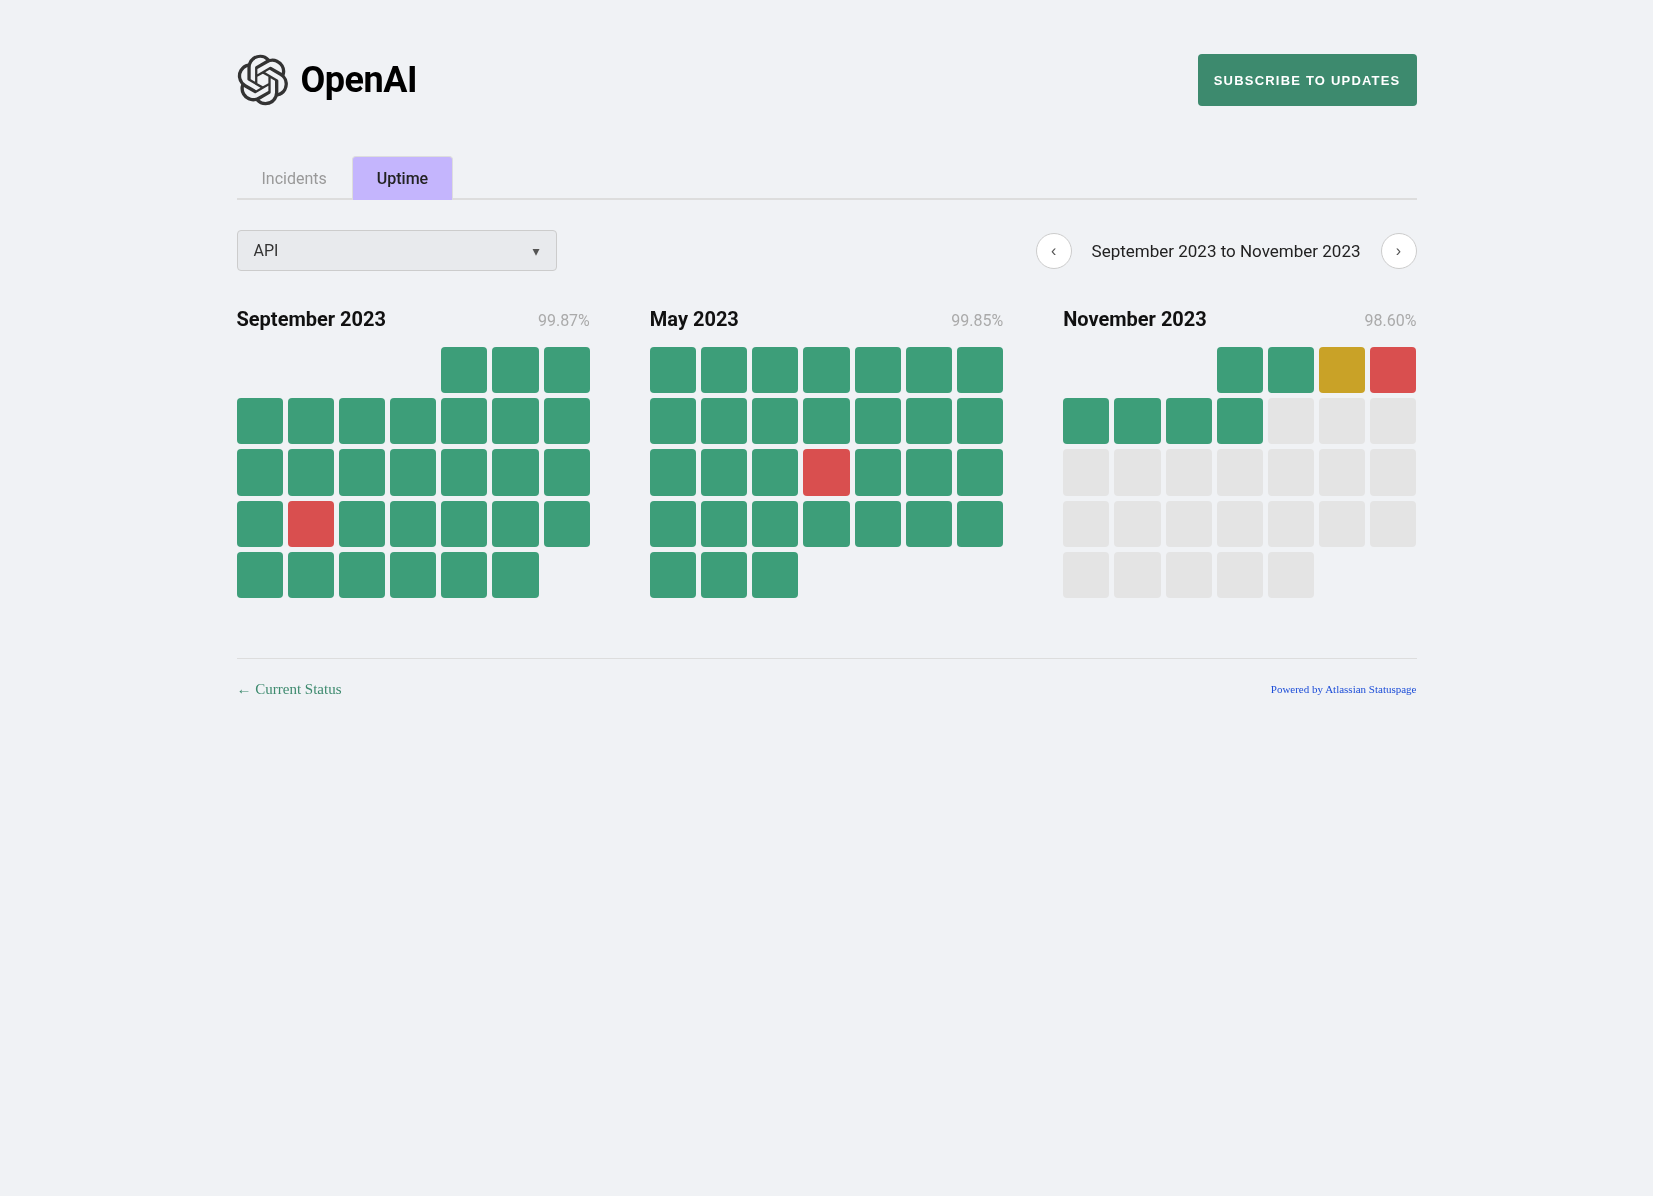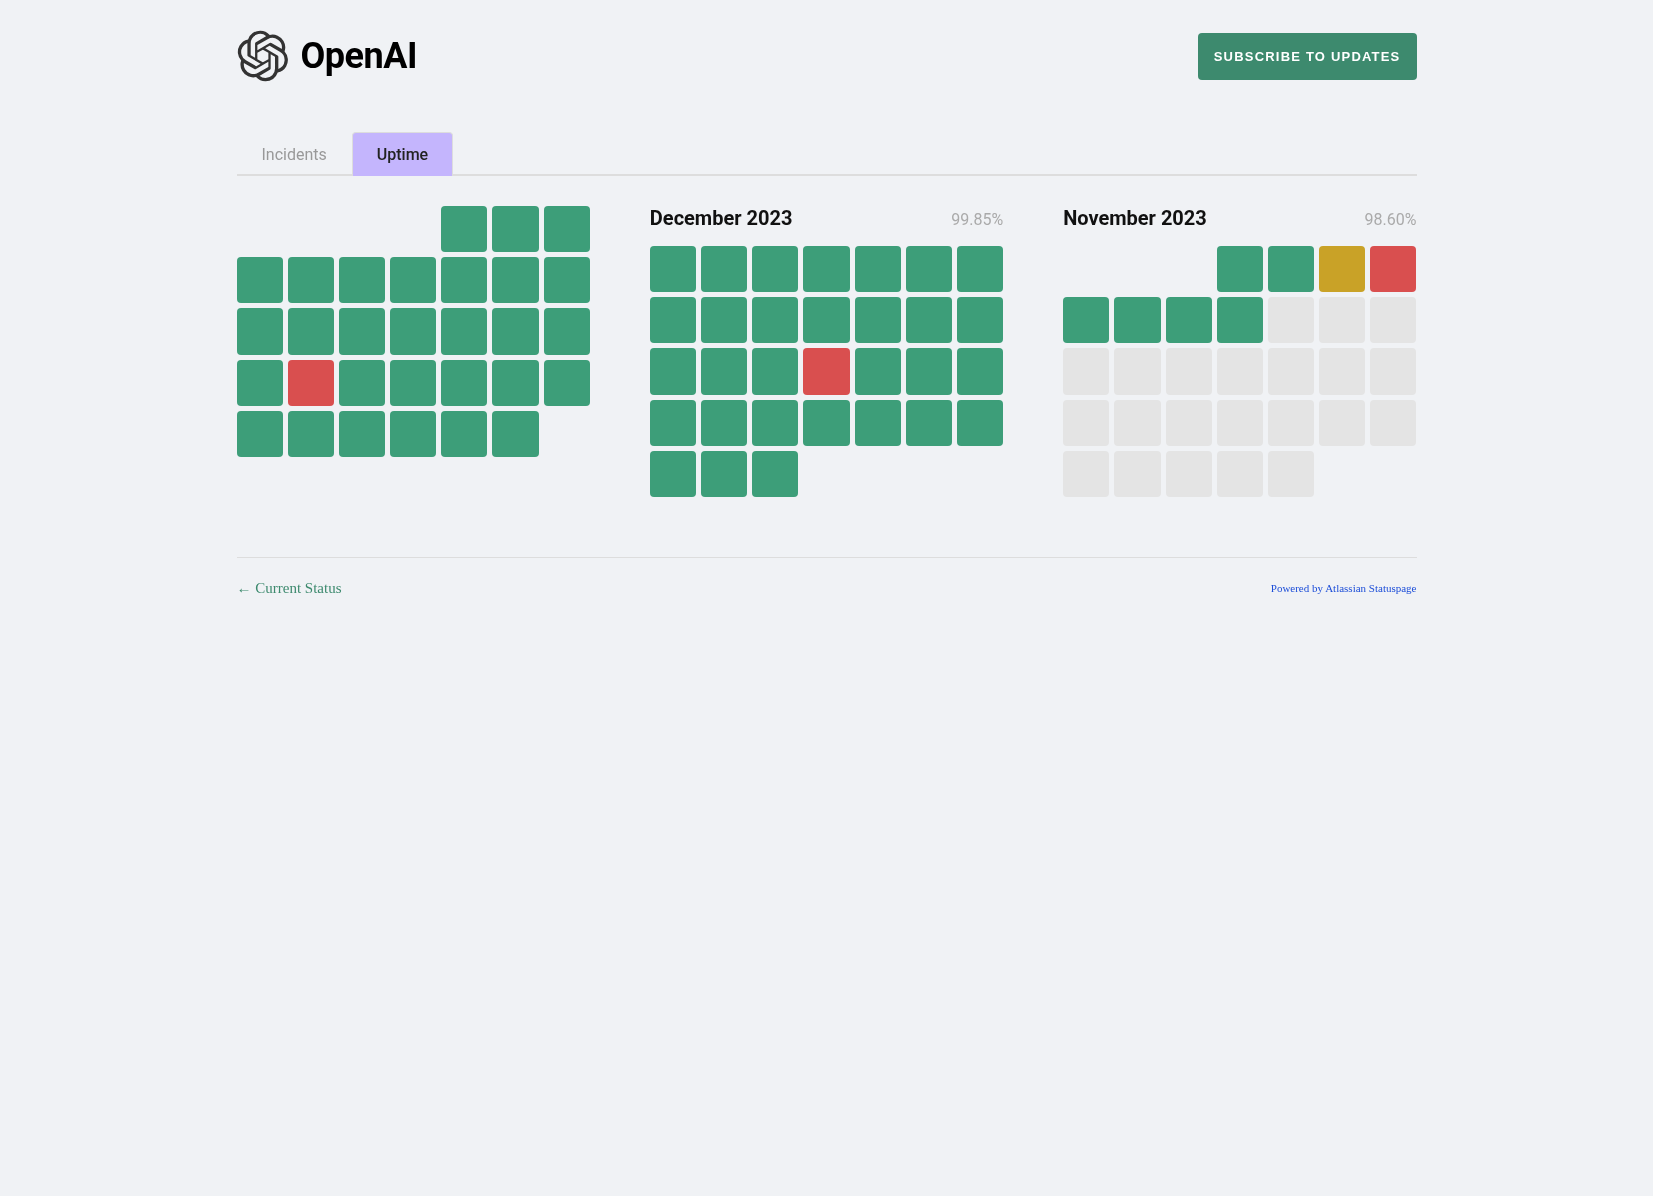--- a/index.html
+++ b/index.html
@@ -10,23 +10,23 @@
       min-height: 100vh;
     }
     .page-wrapper {
       max-width: 1300px;
       margin: 0 auto;
       padding: 0 60px;
     }
     
     header {
       display: flex;
-      align-items: center;
       justify-content: space-between;
       padding: 30px 0 20px;
+      margin-top: 24px;
     }
     .logo {
       display: flex;
       align-items: center;
       gap: 12px;
     }
     .logo-svg {
       width: 52px;
       height: 52px;
     }
@@ -194,66 +194,81 @@
       <span class="logo-text">OpenAI</span>
     </div>
     <button class="subscribe-btn">SUBSCRIBE TO UPDATES</button>
   </header>
 
   <div class="tabs-bar">
     <div class="tab">Incidents</div>
     <div class="tab active">Uptime</div>
   </div>
 
+  <div class="controls-row">
+    <div class="service-select">
+      <span>API</span>
+      <span class="select-arrow">▾</span>
+    </div>
+    <div class="date-nav">
+      <button class="nav-btn">‹</button>
+      <span class="date-range-text">September 2023 to November 2023</span>
+      <button class="nav-btn">›</button>
+    </div>
+  </div>
 
   <div class="calendars-row">
-
-    <div class="calendar">
-      <div class="calendar-grid" id="grid-sep">
-          <div class="day-cell day-blank"></div>
-          <div class="day-cell day-blank"></div>
-          <div class="day-cell day-blank"></div>
-          <div class="day-cell day-blank"></div>
-          <div class="day-cell day-green"></div>
-          <div class="day-cell day-green"></div>
-          <div class="day-cell day-green"></div>
-          <div class="day-cell day-green"></div>
-          <div class="day-cell day-green"></div>
-          <div class="day-cell day-green"></div>
-          <div class="day-cell day-green"></div>
-          <div class="day-cell day-green"></div>
-          <div class="day-cell day-green"></div>
-          <div class="day-cell day-green"></div>
-          <div class="day-cell day-green"></div>
-          <div class="day-cell day-green"></div>
-          <div class="day-cell day-green"></div>
-          <div class="day-cell day-green"></div>
-          <div class="day-cell day-green"></div>
-          <div class="day-cell day-green"></div>
-          <div class="day-cell day-green"></div>
-          <div class="day-cell day-green"></div>
-          <div class="day-cell day-red"></div>
-          <div class="day-cell day-green"></div>
-          <div class="day-cell day-green"></div>
-          <div class="day-cell day-green"></div>
-          <div class="day-cell day-green"></div>
-          <div class="day-cell day-green"></div>
-          <div class="day-cell day-green"></div>
-          <div class="day-cell day-green"></div>
-          <div class="day-cell day-green"></div>
-          <div class="day-cell day-green"></div>
-          <div class="day-cell day-green"></div>
-          <div class="day-cell day-green"></div>
-          <div class="day-cell day-blank"></div>
-        </div>
-    </div>
 
     <div class="calendar">
       <div class="calendar-header">
-        <span class="calendar-title">December 2023</span>
+        <span class="calendar-title">September 2023</span>
+        <span class="calendar-pct">99.87%</span>
+      </div>
+      <div class="calendar-grid" id="grid-sep">
+          <div class="day-cell day-blank"></div>
+          <div class="day-cell day-blank"></div>
+          <div class="day-cell day-blank"></div>
+          <div class="day-cell day-blank"></div>
+          <div class="day-cell day-green"></div>
+          <div class="day-cell day-green"></div>
+          <div class="day-cell day-green"></div>
+          <div class="day-cell day-green"></div>
+          <div class="day-cell day-green"></div>
+          <div class="day-cell day-green"></div>
+          <div class="day-cell day-green"></div>
+          <div class="day-cell day-green"></div>
+          <div class="day-cell day-green"></div>
+          <div class="day-cell day-green"></div>
+          <div class="day-cell day-green"></div>
+          <div class="day-cell day-green"></div>
+          <div class="day-cell day-green"></div>
+          <div class="day-cell day-green"></div>
+          <div class="day-cell day-green"></div>
+          <div class="day-cell day-green"></div>
+          <div class="day-cell day-green"></div>
+          <div class="day-cell day-green"></div>
+          <div class="day-cell day-red"></div>
+          <div class="day-cell day-green"></div>
+          <div class="day-cell day-green"></div>
+          <div class="day-cell day-green"></div>
+          <div class="day-cell day-green"></div>
+          <div class="day-cell day-green"></div>
+          <div class="day-cell day-green"></div>
+          <div class="day-cell day-green"></div>
+          <div class="day-cell day-green"></div>
+          <div class="day-cell day-green"></div>
+          <div class="day-cell day-green"></div>
+          <div class="day-cell day-green"></div>
+          <div class="day-cell day-blank"></div>
+        </div>
+    </div>
+
+    <div class="calendar">
+      <div class="calendar-header">
+        <span class="calendar-title">May 2023</span>
         <span class="calendar-pct">99.85%</span>
       </div>
       <div class="calendar-grid" id="grid-oct">
           <div class="day-cell day-green"></div>
           <div class="day-cell day-green"></div>
           <div class="day-cell day-green"></div>
           <div class="day-cell day-green"></div>
           <div class="day-cell day-green"></div>
           <div class="day-cell day-green"></div>
           <div class="day-cell day-green"></div>

